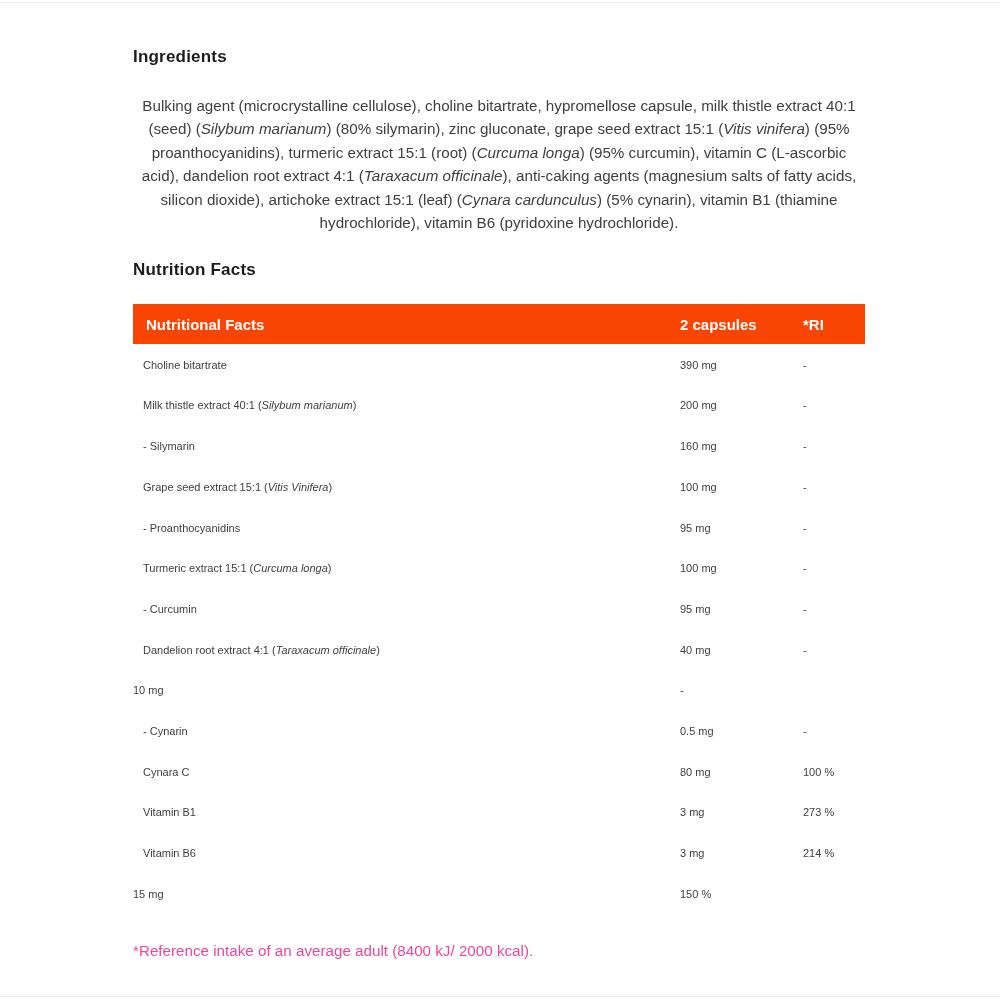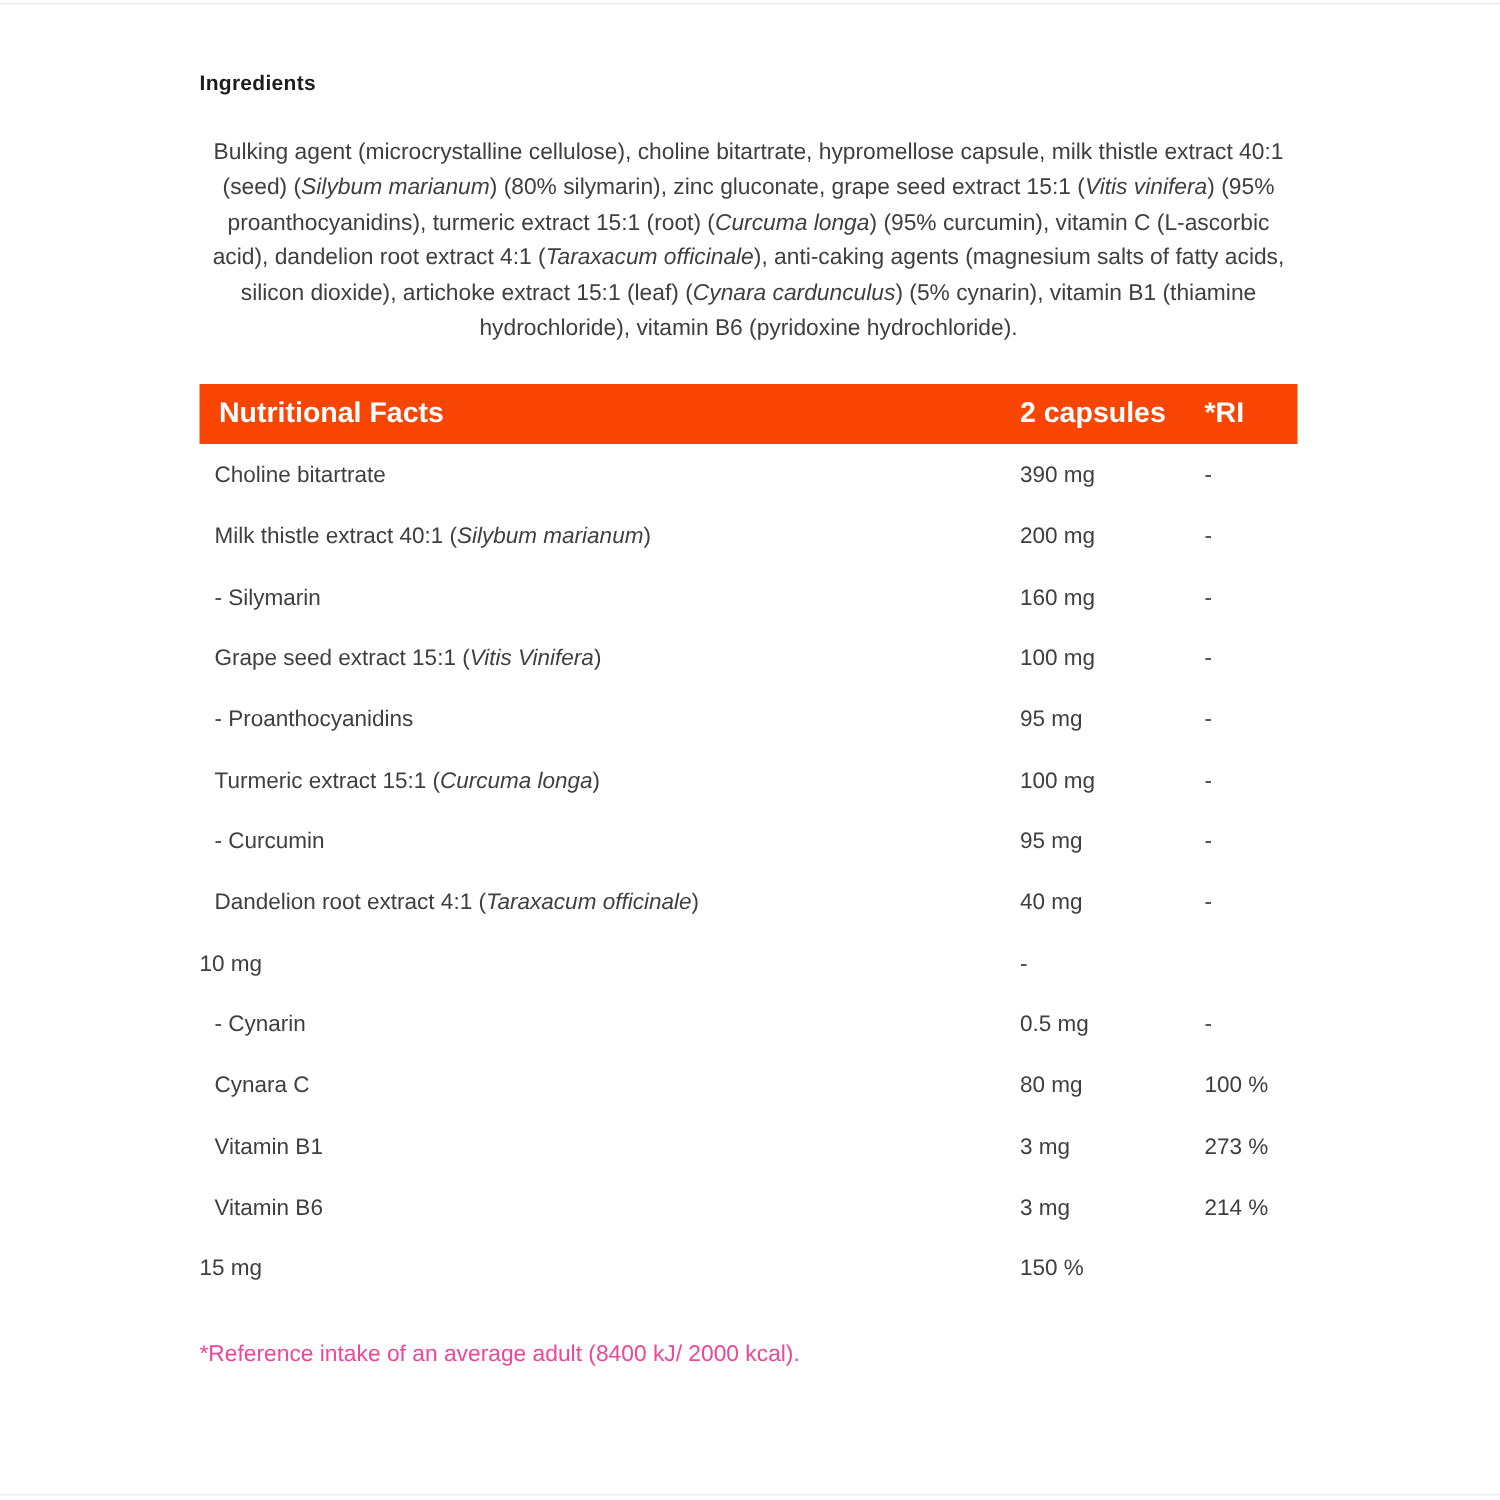--- a/index.html
+++ b/index.html
@@ -13,21 +13,21 @@
   .frame-line.top { top: 2px; }
   .frame-line.bottom { bottom: 3px; }
 
   .content {
     position: absolute;
     left: 133px;
     top: 47px;
     width: 732px;
   }
   .section-heading {
-    font-size: 14px;
+    font-size: 17px;
     font-weight: bold;
     color: #1d1d1f;
     letter-spacing: 0.2px;
   }
   .ingredients-heading { margin-bottom: 27px; }
   .ingredients-text {
     font-size: 15.2px;
     line-height: 23.4px;
     color: #3d3f43;
     margin-bottom: 26px;
@@ -39,24 +39,24 @@
   .facts-row {
     display: grid;
     grid-template-columns: 547px 123px 1fr;
     align-items: center;
   }
   .facts-header {
     height: 40px;
     background: #f94504;
     color: #ffffff;
     font-weight: bold;
-    font-size: 19px;
+    font-size: 15px;
   }
   .facts-header .cell-label { padding-left: 13px; }
-  .facts-body .facts-row { height: 40.7px; font-size: 15px; }
+  .facts-body .facts-row { height: 40.7px; font-size: 11px; }
   .facts-body .cell-label { padding-left: 10px; color: #3d3f43; }
   .cell-amount, .cell-ri { text-align: left; }
 
   .footnote {
     margin-top: 28px;
     font-size: 15.2px;
     color: #ec4899;
   }
   i { font-style: italic; }
 </style>
@@ -65,20 +65,21 @@
 
 <div class="frame-line top"></div>
 <div class="frame-line bottom"></div>
 
 <div class="content">
 
   <div class="section-heading ingredients-heading" style="color: rgb(29, 29, 31);">Ingredients</div>
 
   <div class="ingredients-text">Bulking agent (microcrystalline cellulose), choline bitartrate, hypromellose capsule, milk thistle extract 40:1 (seed) (<i>Silybum marianum</i>) (80% silymarin), zinc gluconate, grape seed extract 15:1 (<i>Vitis vinifera</i>) (95% proanthocyanidins), turmeric extract 15:1 (root) (<i>Curcuma longa</i>) (95% curcumin), vitamin C (L-ascorbic acid), dandelion root extract 4:1 (<i>Taraxacum officinale</i>), anti-caking agents (magnesium salts of fatty acids, silicon dioxide), artichoke extract 15:1 (leaf) (<i>Cynara cardunculus</i>) (5% cynarin), vitamin B1 (thiamine hydrochloride), vitamin B6 (pyridoxine hydrochloride).</div>
 
+  <div class="section-heading nutrition-heading" style="color: rgb(29, 29, 31);">Nutrition Facts</div>
 
   <div class="facts-table">
     <div class="facts-row facts-header" style="background: rgb(249, 69, 4); color: rgb(255, 255, 255);">
       <div class="cell-label">Nutritional Facts</div>
       <div class="cell-amount">2 capsules</div>
       <div class="cell-ri">*RI</div>
     </div>
     <div class="facts-body" id="facts-body">
   <div class="facts-row">
     <div class="cell-label">Choline bitartrate</div>

